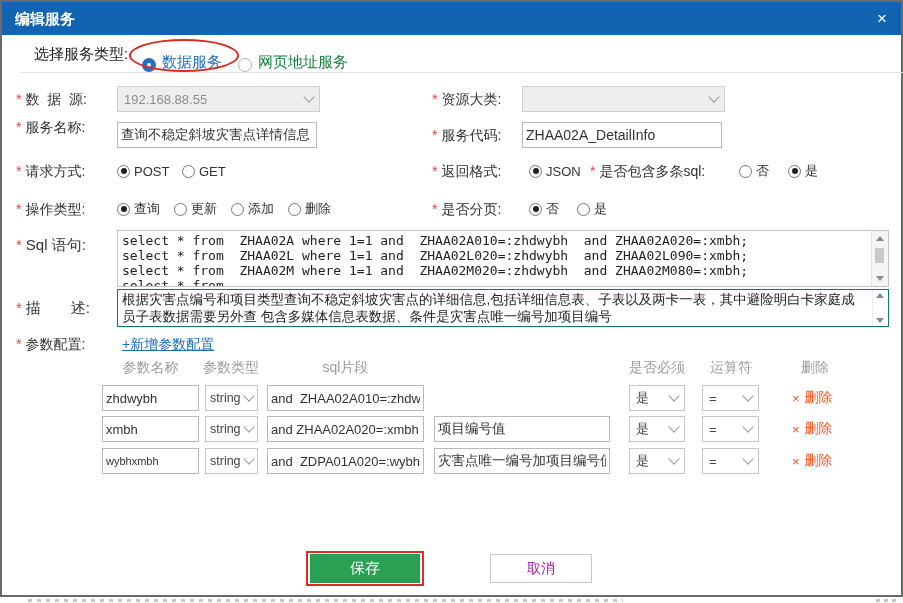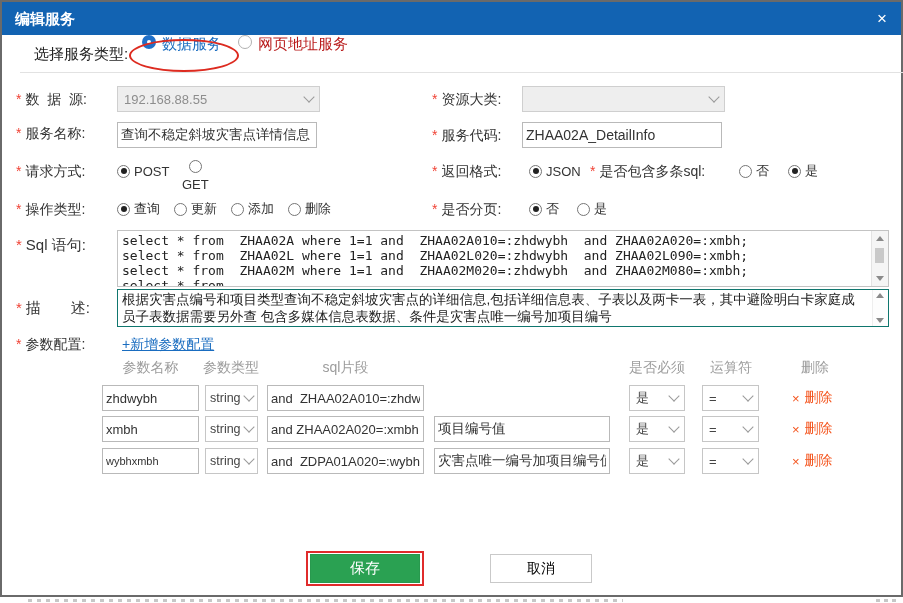--- a/index.html
+++ b/index.html
@@ -3,26 +3,26 @@
 <meta charset="utf-8">
 <style>
   html,body{margin:0;padding:0;}
   body{width:903px;height:603px;position:relative;font-family:"Liberation Sans",sans-serif;background:#fff;overflow:hidden;}
   .dialog{position:absolute;left:0;top:0;width:899px;height:593px;border:2px solid #6a6a6a;background:#fff;}
   .titlebar{position:absolute;left:0;top:0;width:100%;height:33px;background:#1263b2;}
   .title{position:absolute;left:13px;top:0;line-height:33px;color:#fff;font-size:15px;font-weight:bold;}
   .close{position:absolute;right:14px;top:0;line-height:33px;color:#fff;font-size:17px;cursor:pointer;}
   .typerow{position:absolute;left:18px;top:33px;width:100%;height:37px;border-bottom:1px solid #e2e2e2;}
   .typelabel{position:absolute;left:14px;top:0;line-height:37px;font-size:15px;color:#222;}
-  .ritem{position:absolute;top:0;height:37px;display:flex;align-items:flex-start;gap:6px;cursor:pointer;}
+  .ritem{position:absolute;top:0;height:37px;display:flex;align-items:flex-end;gap:6px;cursor:pointer;}
   .bdot{width:14px;height:14px;border-radius:50%;background:#2070c8;position:relative;flex:none;}
   .bdot::after{content:"";position:absolute;left:5px;top:5px;width:4px;height:4px;border-radius:50%;background:#fff;}
   .gdot{width:14px;height:14px;border-radius:50%;background:#fff;border:1px solid #b0b0b0;box-sizing:border-box;flex:none;}
   .optblue{color:#1a6dc0;font-size:15px;}
-  .optdark{color:#b91c1c;font-size:15px;}
+  .optdark{color:#15803d;font-size:15px;}
   .ellipse{position:absolute;left:109px;top:4px;width:106px;height:29px;border:2px solid #dd2b20;border-radius:50%;pointer-events:none;}
   .flabel{position:absolute;font-size:14px;color:#333;white-space:pre;line-height:26px;height:26px;}
   .flabel.big{font-size:15px;}
   .star{color:#f04134;font-style:normal;margin-right:4px;}
   .input{position:absolute;height:26px;border:1px solid #b9b9b9;box-sizing:border-box;font-size:13.5px;color:#333;padding:0 3px;background:#fff;font-family:"Liberation Sans",sans-serif;outline:none;}
   .sel{position:absolute;height:26px;border:1px solid #c6c6c6;background:#fff;box-sizing:border-box;display:flex;align-items:center;justify-content:space-between;padding:0 6px;font-size:13px;color:#444;cursor:pointer;}
   .sel.dis{background:#eee;color:#8d8d8d;border-color:#cfcfcf;}
   .chev{width:7px;height:7px;border-right:1.5px solid #9a9a9a;border-bottom:1.5px solid #9a9a9a;transform:rotate(45deg);margin-top:-4px;flex:none;}
   .wradio{position:absolute;display:flex;align-items:center;gap:4px;height:22px;font-size:13px;color:#333;cursor:pointer;}
   .wr{width:13px;height:13px;border:1px solid #767676;border-radius:50%;background:#fff;box-sizing:border-box;position:relative;flex:none;}
@@ -34,21 +34,21 @@
   .tri-dn{position:absolute;left:4px;bottom:5px;width:0;height:0;border-left:4px solid transparent;border-right:4px solid transparent;border-top:5px solid #8a8a8a;}
   .sthumb{position:absolute;left:3px;top:17px;width:9px;height:15px;background:#c9c9c9;}
   .descbox{position:absolute;left:115px;top:287px;width:772px;height:38px;border:1px solid #0f766e;box-sizing:border-box;overflow:hidden;background:#fff;font-size:13.5px;line-height:17px;color:#222;padding:1px 20px 0 4px;}
   .vscroll2{position:absolute;right:0;top:0;bottom:0;width:15px;background:#fdfdfd;border-left:1px solid #eee;}
   .link{position:absolute;color:#1a6dc0;font-size:14px;text-decoration:underline;line-height:24px;cursor:pointer;}
   .hdr{position:absolute;font-size:14px;color:#9c9c9c;text-align:center;line-height:20px;}
   .dellink{position:absolute;height:26px;display:flex;align-items:center;gap:5px;font-size:14px;color:#f4551e;cursor:pointer;}
   .delx{font-size:13px;}
   .savebtn{position:absolute;left:308px;top:552px;width:110px;height:29px;background:#2aa152;border:1px solid #28994e;color:#fff;font-size:15px;cursor:pointer;font-family:"Liberation Sans",sans-serif;}
   .redrect{position:absolute;left:304px;top:549px;width:118px;height:35px;border:2px solid #e02b2b;box-sizing:border-box;pointer-events:none;}
-  .cancelbtn{position:absolute;left:488px;top:552px;width:102px;height:29px;background:#fff;border:1px solid #c9c9c9;color:#000000;font-size:14px;cursor:pointer;font-family:"Liberation Sans",sans-serif;}
+  .cancelbtn{position:absolute;left:488px;top:552px;width:102px;height:29px;background:#fff;border:1px solid #c9c9c9;color:#a21caf;font-size:14px;cursor:pointer;font-family:"Liberation Sans",sans-serif;}
   .edge1{position:absolute;left:28px;top:599px;width:595px;height:3px;background:repeating-linear-gradient(90deg,#8f8f8f 0 4px,transparent 4px 9px);opacity:.5;}
   .edge2{position:absolute;left:876px;top:599px;width:20px;height:3px;background:repeating-linear-gradient(90deg,#8f8f8f 0 4px,transparent 4px 8px);opacity:.5;}
 </style>
 </head>
 <body>
 
 <div class="dialog">
 
   <div class="titlebar">
     <span class="title">编辑服务</span>
@@ -72,31 +72,31 @@
   <div class="sel dis" style="left:115px;top:84px;width:203px;">
     <span>192.168.88.55</span>
     <span class="chev"></span>
   </div>
   <span class="flabel" style="left:430px;top:84px;"><i class="star">*</i><span>资源大类:</span></span>
   <div class="sel dis" style="left:520px;top:84px;width:203px;">
     <span></span>
     <span class="chev"></span>
   </div>
 
-  <span class="flabel" style="left:14px;top:118px;"><i class="star">*</i><span>服务名称:</span></span>
+  <span class="flabel" style="left:14px;top:112px;"><i class="star">*</i><span>服务名称:</span></span>
   <input class="input" style="left: 115px; top: 120px; width: 200px;" value="查询不稳定斜坡灾害点详情信息">
   <span class="flabel" style="left:430px;top:120px;"><i class="star">*</i><span>服务代码:</span></span>
   <input class="input" style="left: 520px; top: 120px; width: 200px; font-size: 14px;" value="ZHAA02A_DetailInfo">
 
   <span class="flabel" style="left:14px;top:158px;line-height:22px;"><i class="star">*</i><span>请求方式:</span></span>
   <span class="wradio" style="left:115px;top:158px;">
       <i class="wr on"></i>
       <span>POST</span>
     </span>
-  <span class="wradio" style="left:180px;top:158px;flex-direction:column;">
+  <span class="wradio" style="left:180px;top:158px;">
       <i class="wr"></i>
       <span>GET</span>
     </span>
 
   <span class="flabel" style="left:430px;top:158px;line-height:22px;"><i class="star">*</i><span>返回格式:</span></span>
   <span class="wradio" style="left:527px;top:158px;">
       <i class="wr on"></i>
       <span>JSON</span>
     </span>
 

